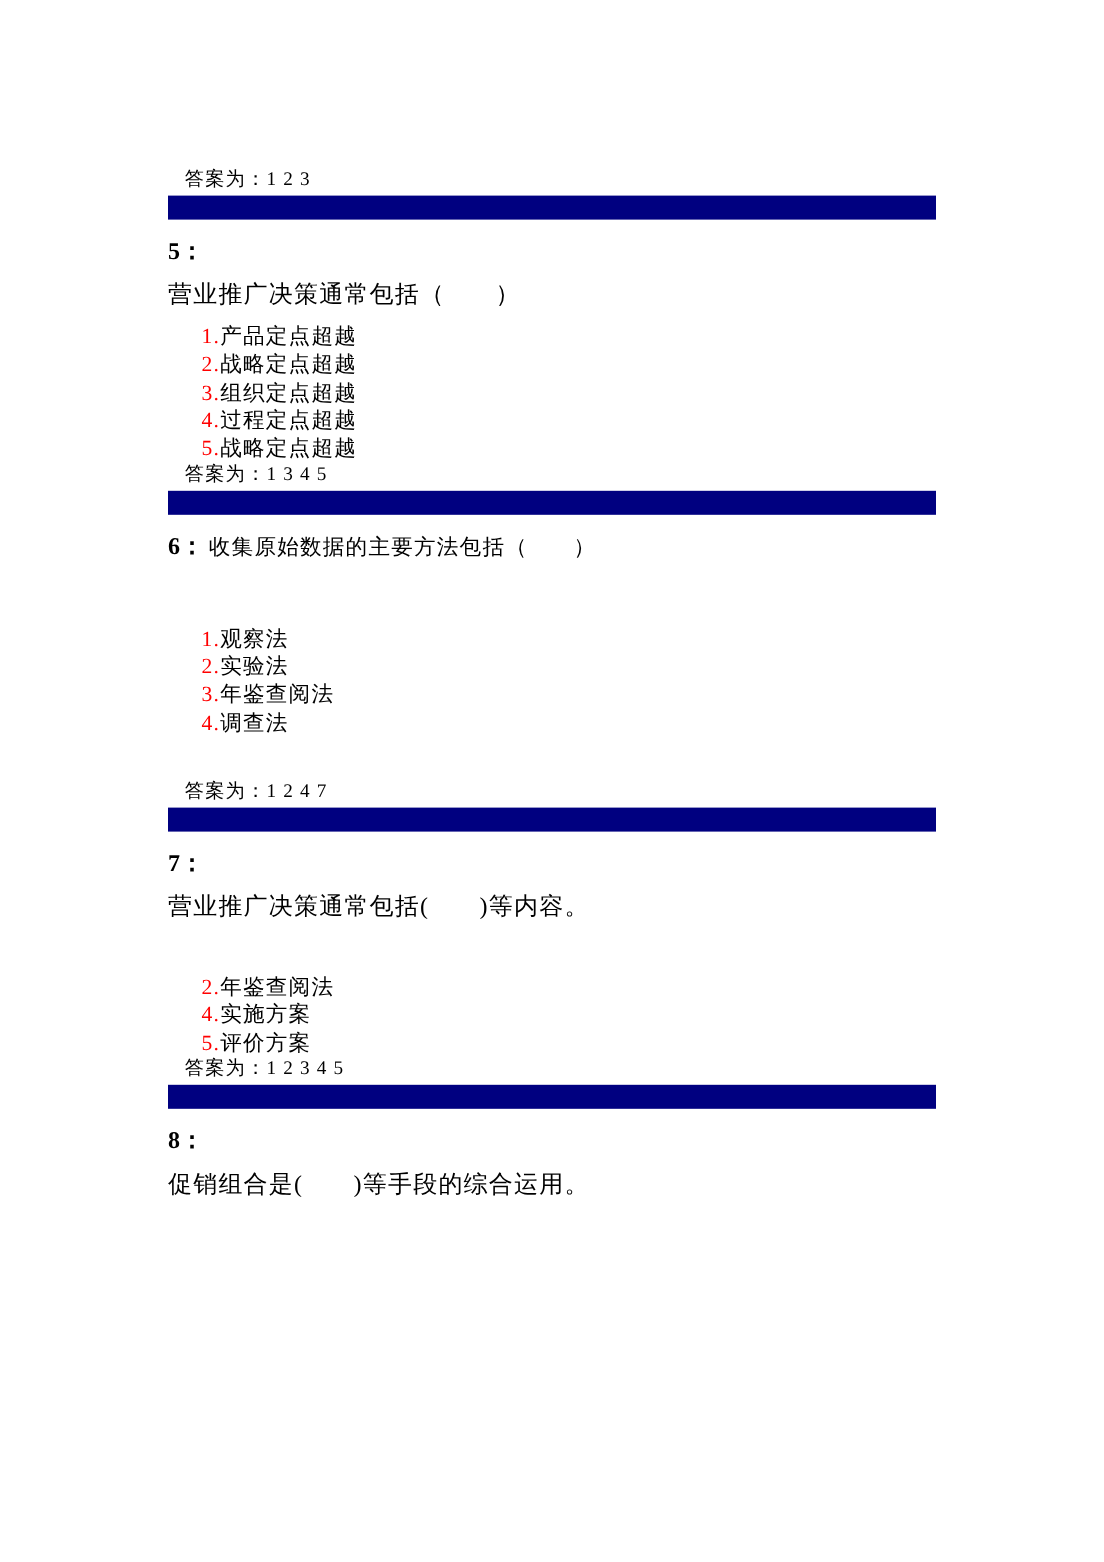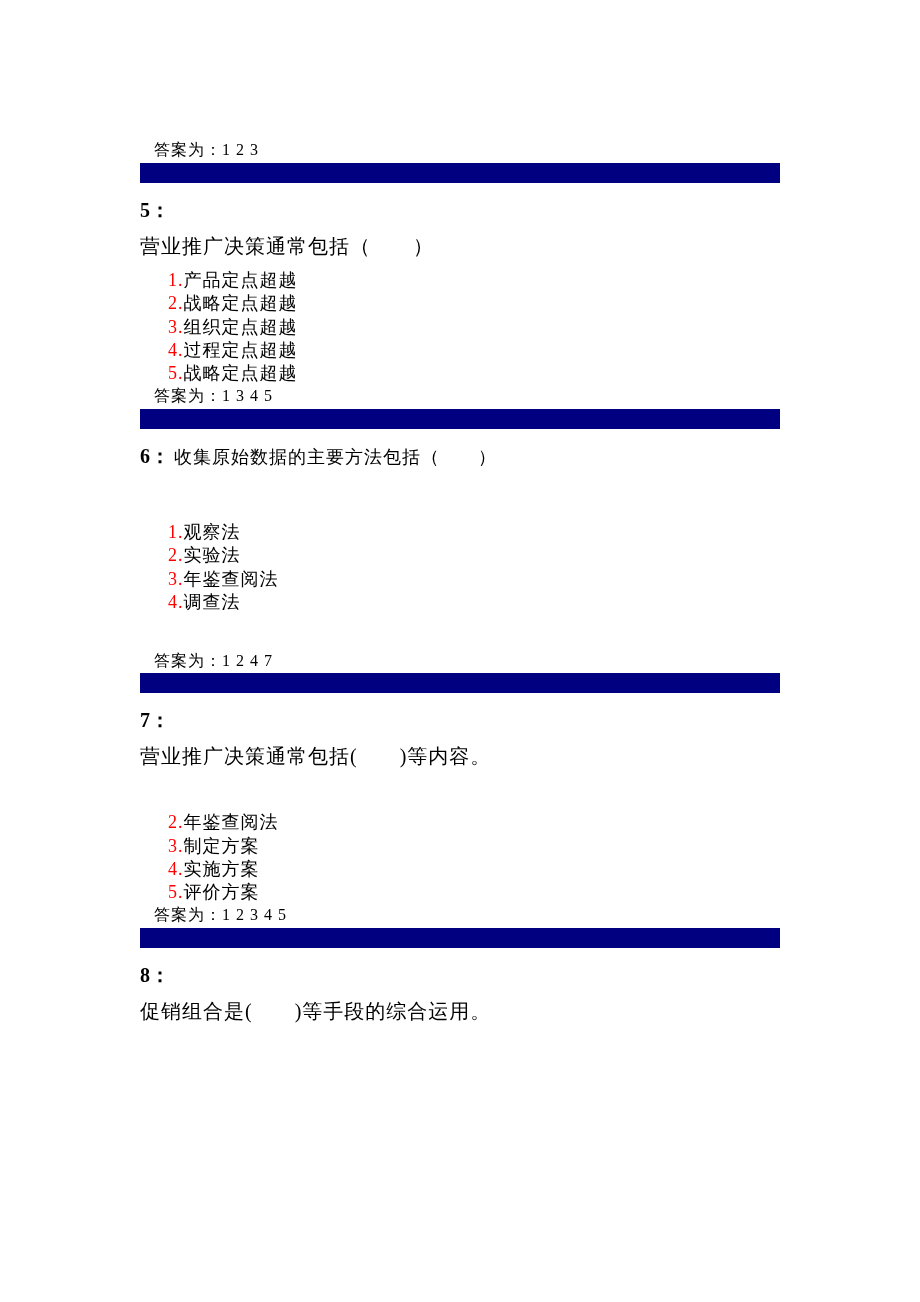--- a/index.html
+++ b/index.html
@@ -55,21 +55,20 @@
 </div>
 <div class="gap"></div>
 <div class="answer">答案为：1 2 4 7</div>
 <div class="blue-bar"></div>
 
 <div class="qnum">7：</div>
 <div class="qtext-bold">营业推广决策通常包括(　　)等内容。</div>
 <div class="gap-sm"></div>
 <div class="options">
   <div class="opt"><span class="num">2.</span><span>年鉴查阅法</span></div>
-  <div class="opt"><span class="num">3.</span><span>制定方案</span></div>
   <div class="opt"><span class="num">4.</span><span>实施方案</span></div>
   <div class="opt"><span class="num">5.</span><span>评价方案</span></div>
 </div>
 <div class="answer">答案为：1 2 3 4 5</div>
 <div class="blue-bar"></div>
 
 <div class="qnum">8：</div>
 <div class="qtext-bold">促销组合是(　　)等手段的综合运用。</div>
 
 </body></html>

